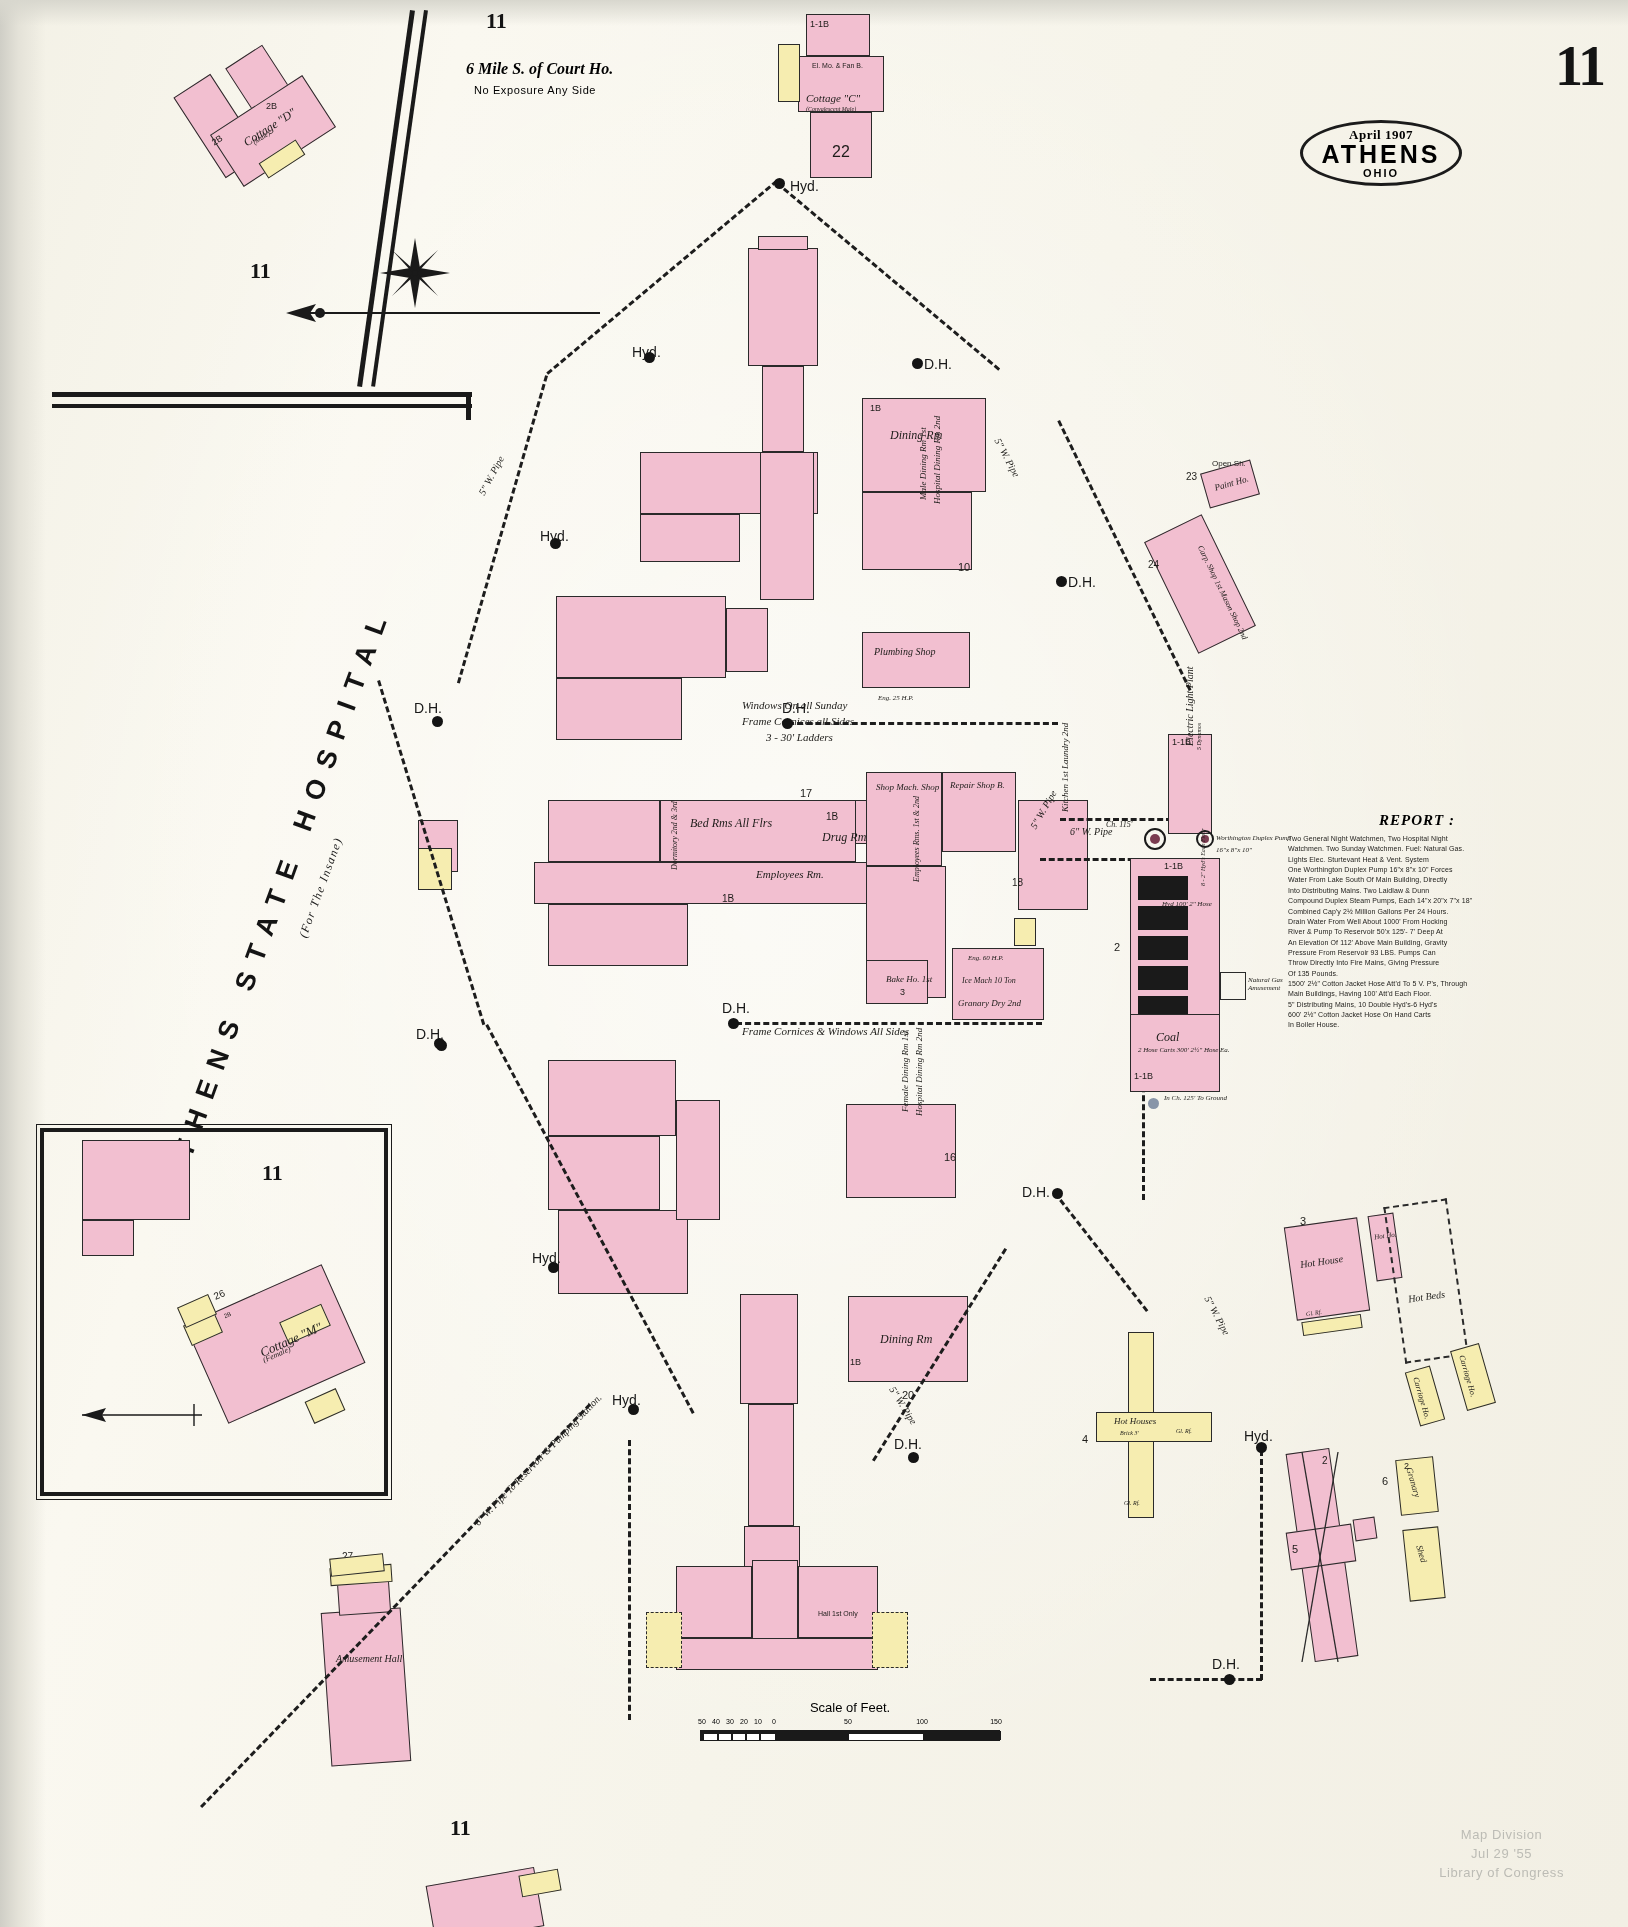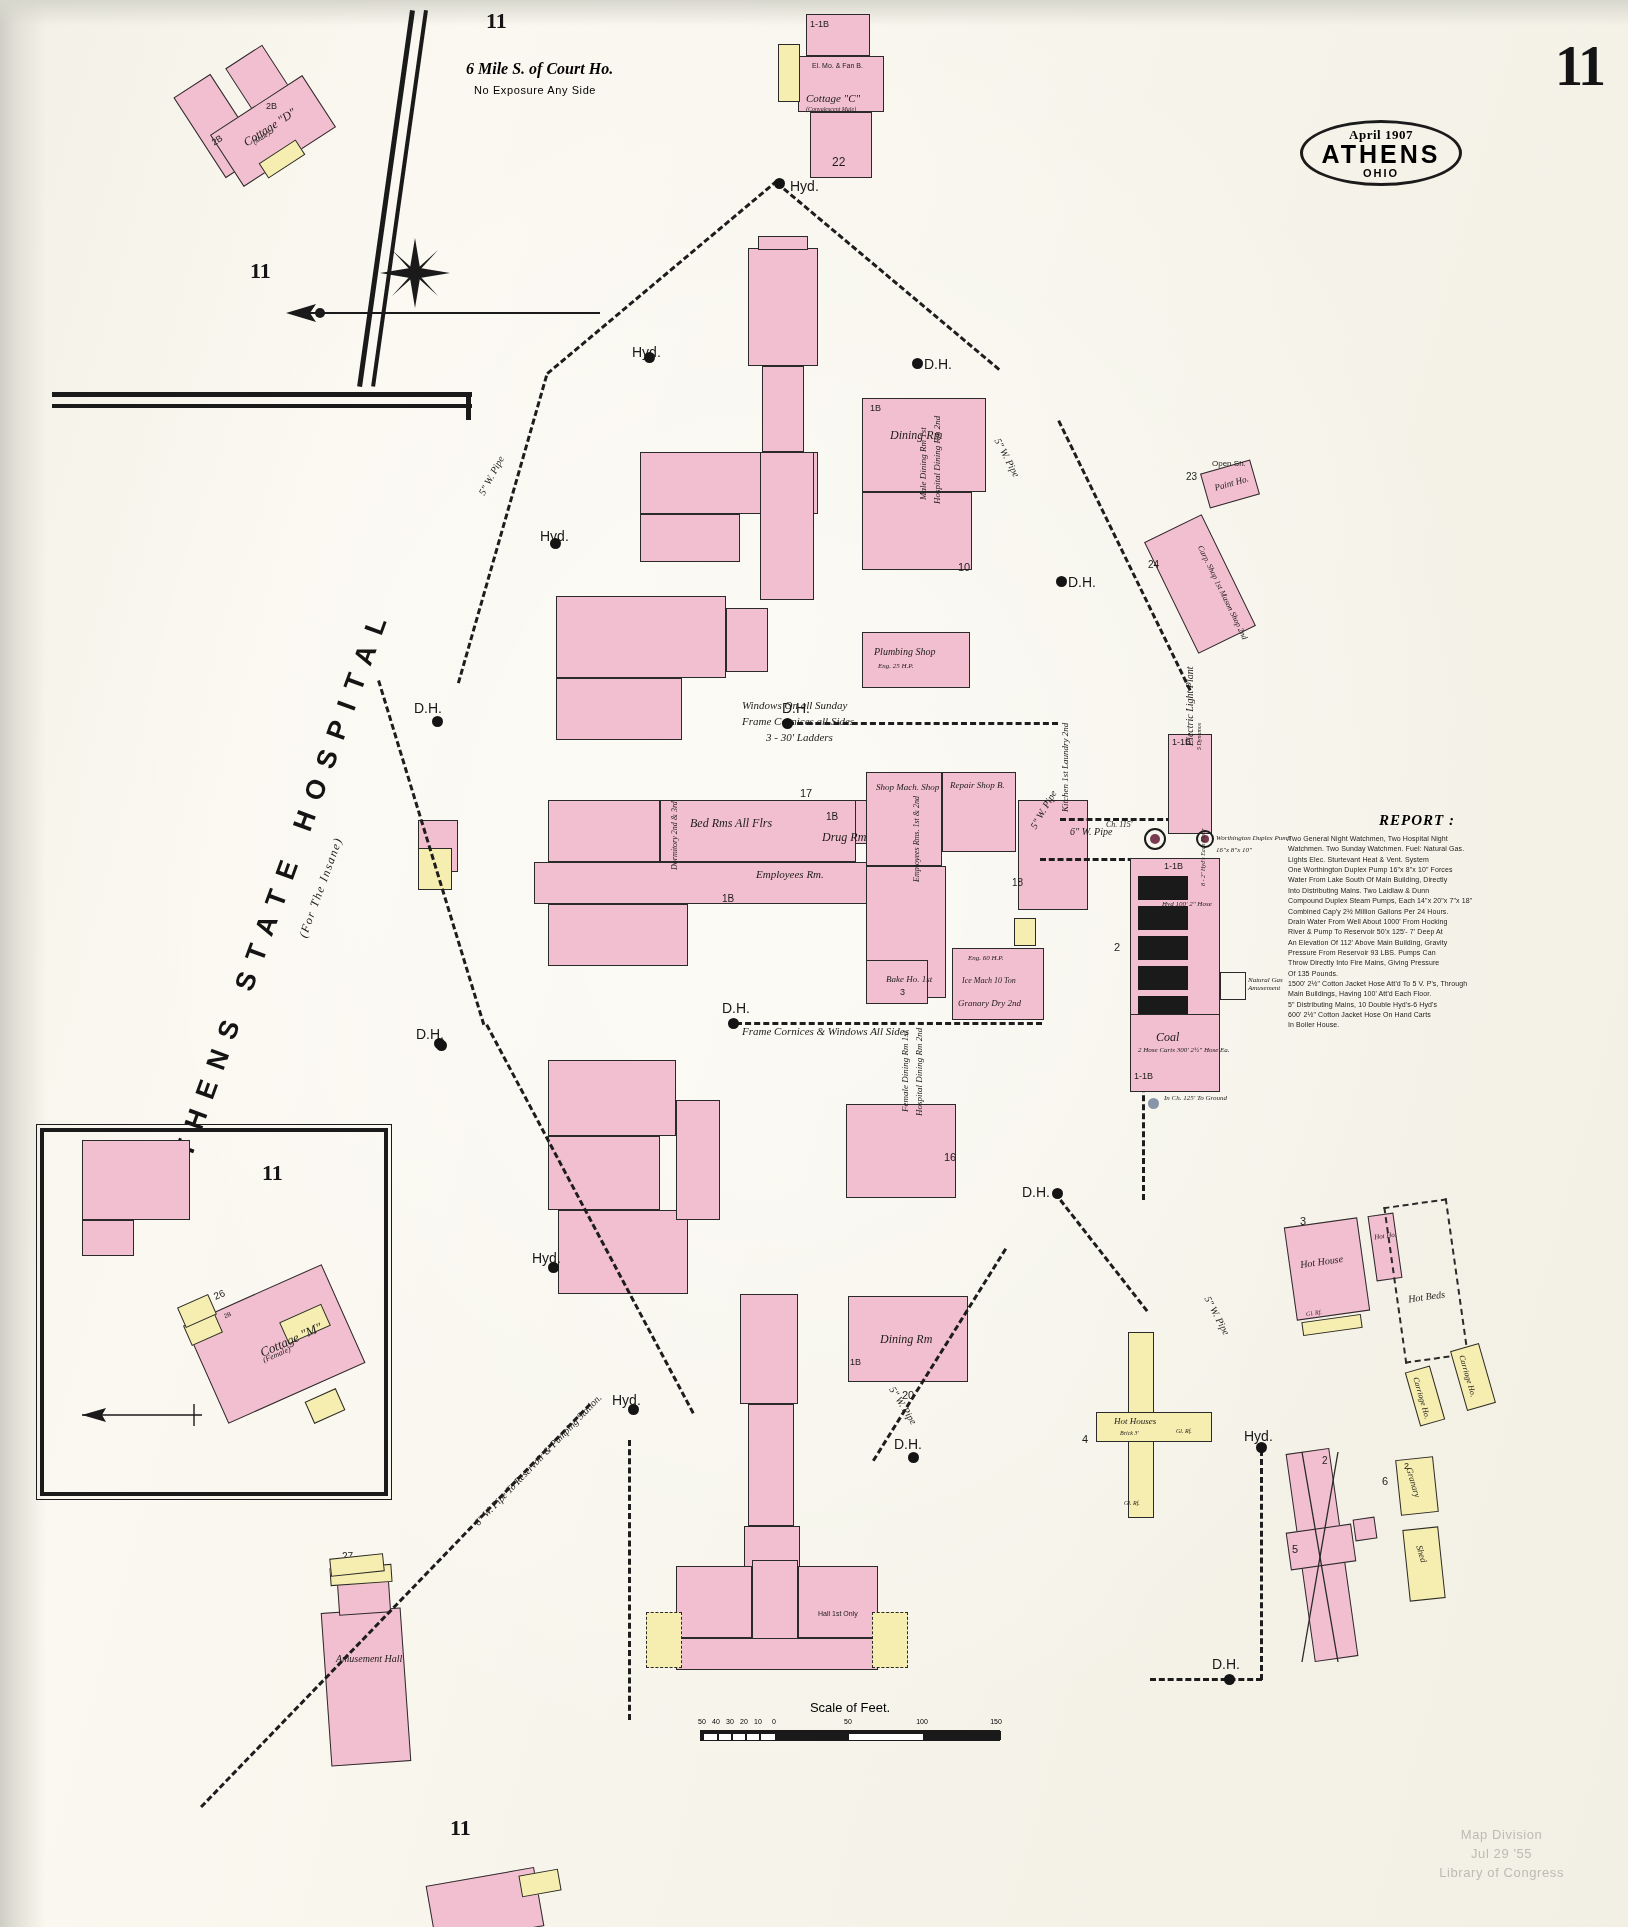--- a/index.html
+++ b/index.html
@@ -225,21 +225,21 @@
   <div class="lbl" style="left:252px;top:134px;font-size:7px;transform:rotate(-33deg);">(Male)</div>
   <div class="lblb tiny" style="left:212px;top:136px;font-size:9px;transform:rotate(-33deg);">2B</div>
   <div class="lblb tiny" style="left:266px;top:102px;font-size:9px;">2B</div>
 
   <div class="bldg pink" style="left:806px;top:14px;width:64px;height:42px;"></div>
   <div class="bldg pink" style="left:798px;top:56px;width:86px;height:56px;"></div>
   <div class="bldg pink" style="left:810px;top:112px;width:62px;height:66px;"></div>
   <div class="bldg yellow" style="left:778px;top:44px;width:22px;height:58px;"></div>
   <div class="lbl" style="left:806px;top:92px;font-size:11px;">Cottage "C"</div>
   <div class="lbl" style="left:806px;top:106px;font-size:6px;">(Convalescent Male)</div>
-  <div class="lblb tiny" style="left:832px;top:156px;font-size:12px;">22</div>
+  <div class="lblb tiny" style="left:832px;top:144px;font-size:16px;">22</div>
   <div class="lblb tiny" style="left:810px;top:20px;font-size:9px;">1-1B</div>
   <div class="lblb tiny" style="left:812px;top:62px;font-size:7px;">El. Mo. &amp; Fan B.</div>
 
   <div class="bldg pink" style="left:748px;top:248px;width:70px;height:118px;"></div>
   <div class="bldg pink" style="left:758px;top:236px;width:50px;height:14px;"></div>
   <div class="bldg pink" style="left:762px;top:366px;width:42px;height:86px;"></div>
   <div class="bldg pink" style="left:640px;top:452px;width:178px;height:62px;"></div>
   <div class="bldg pink" style="left:640px;top:514px;width:100px;height:48px;"></div>
   <div class="bldg pink" style="left:556px;top:596px;width:170px;height:82px;"></div>
   <div class="bldg pink" style="left:556px;top:678px;width:126px;height:62px;"></div>
@@ -250,21 +250,21 @@
   <div class="lbl" style="left:890px;top:428px;font-size:12px;">Dining Rm</div>
   <div class="lblb tiny" style="left:870px;top:404px;font-size:9px;">1B</div>
 
   <div class="bldg pink" style="left:862px;top:492px;width:110px;height:78px;"></div>
   <div class="lbl" style="left:918px;top:500px;font-size:9px;transform:rotate(-90deg);transform-origin:left top;">Male Dining Rm 1st</div>
   <div class="lbl" style="left:932px;top:504px;font-size:9px;transform:rotate(-90deg);transform-origin:left top;">Hospital Dining Rm 2nd</div>
   <div class="lblb tiny" style="left:958px;top:562px;font-size:11px;">10</div>
 
   <div class="bldg pink" style="left:862px;top:632px;width:108px;height:56px;"></div>
   <div class="lbl" style="left:874px;top:646px;font-size:10px;">Plumbing Shop</div>
-  <div class="lbl" style="left:878px;top:662px;font-size:7px;">Eng. 25 H.P.</div>
+  <div class="lbl" style="left:878px;top:694px;font-size:7px;">Eng. 25 H.P.</div>
 
   <div class="bldg pink" style="left:752px;top:800px;width:120px;height:44px;"></div>
   <div class="lbl" style="left:758px;top:840px;font-size:11px;">Gro. &amp; Supply Room</div>
   <div class="lblb tiny" style="left:800px;top:788px;font-size:11px;">17</div>
   <div class="lblb tiny" style="left:760px;top:808px;font-size:9px;">2B</div>
 
   <div class="bldg pink" style="left:534px;top:862px;width:340px;height:42px;"></div>
   <div class="lbl" style="left:756px;top:868px;font-size:11px;">Employees Rm.</div>
   <div class="lblb tiny" style="left:722px;top:894px;font-size:10px;">1B</div>
 

